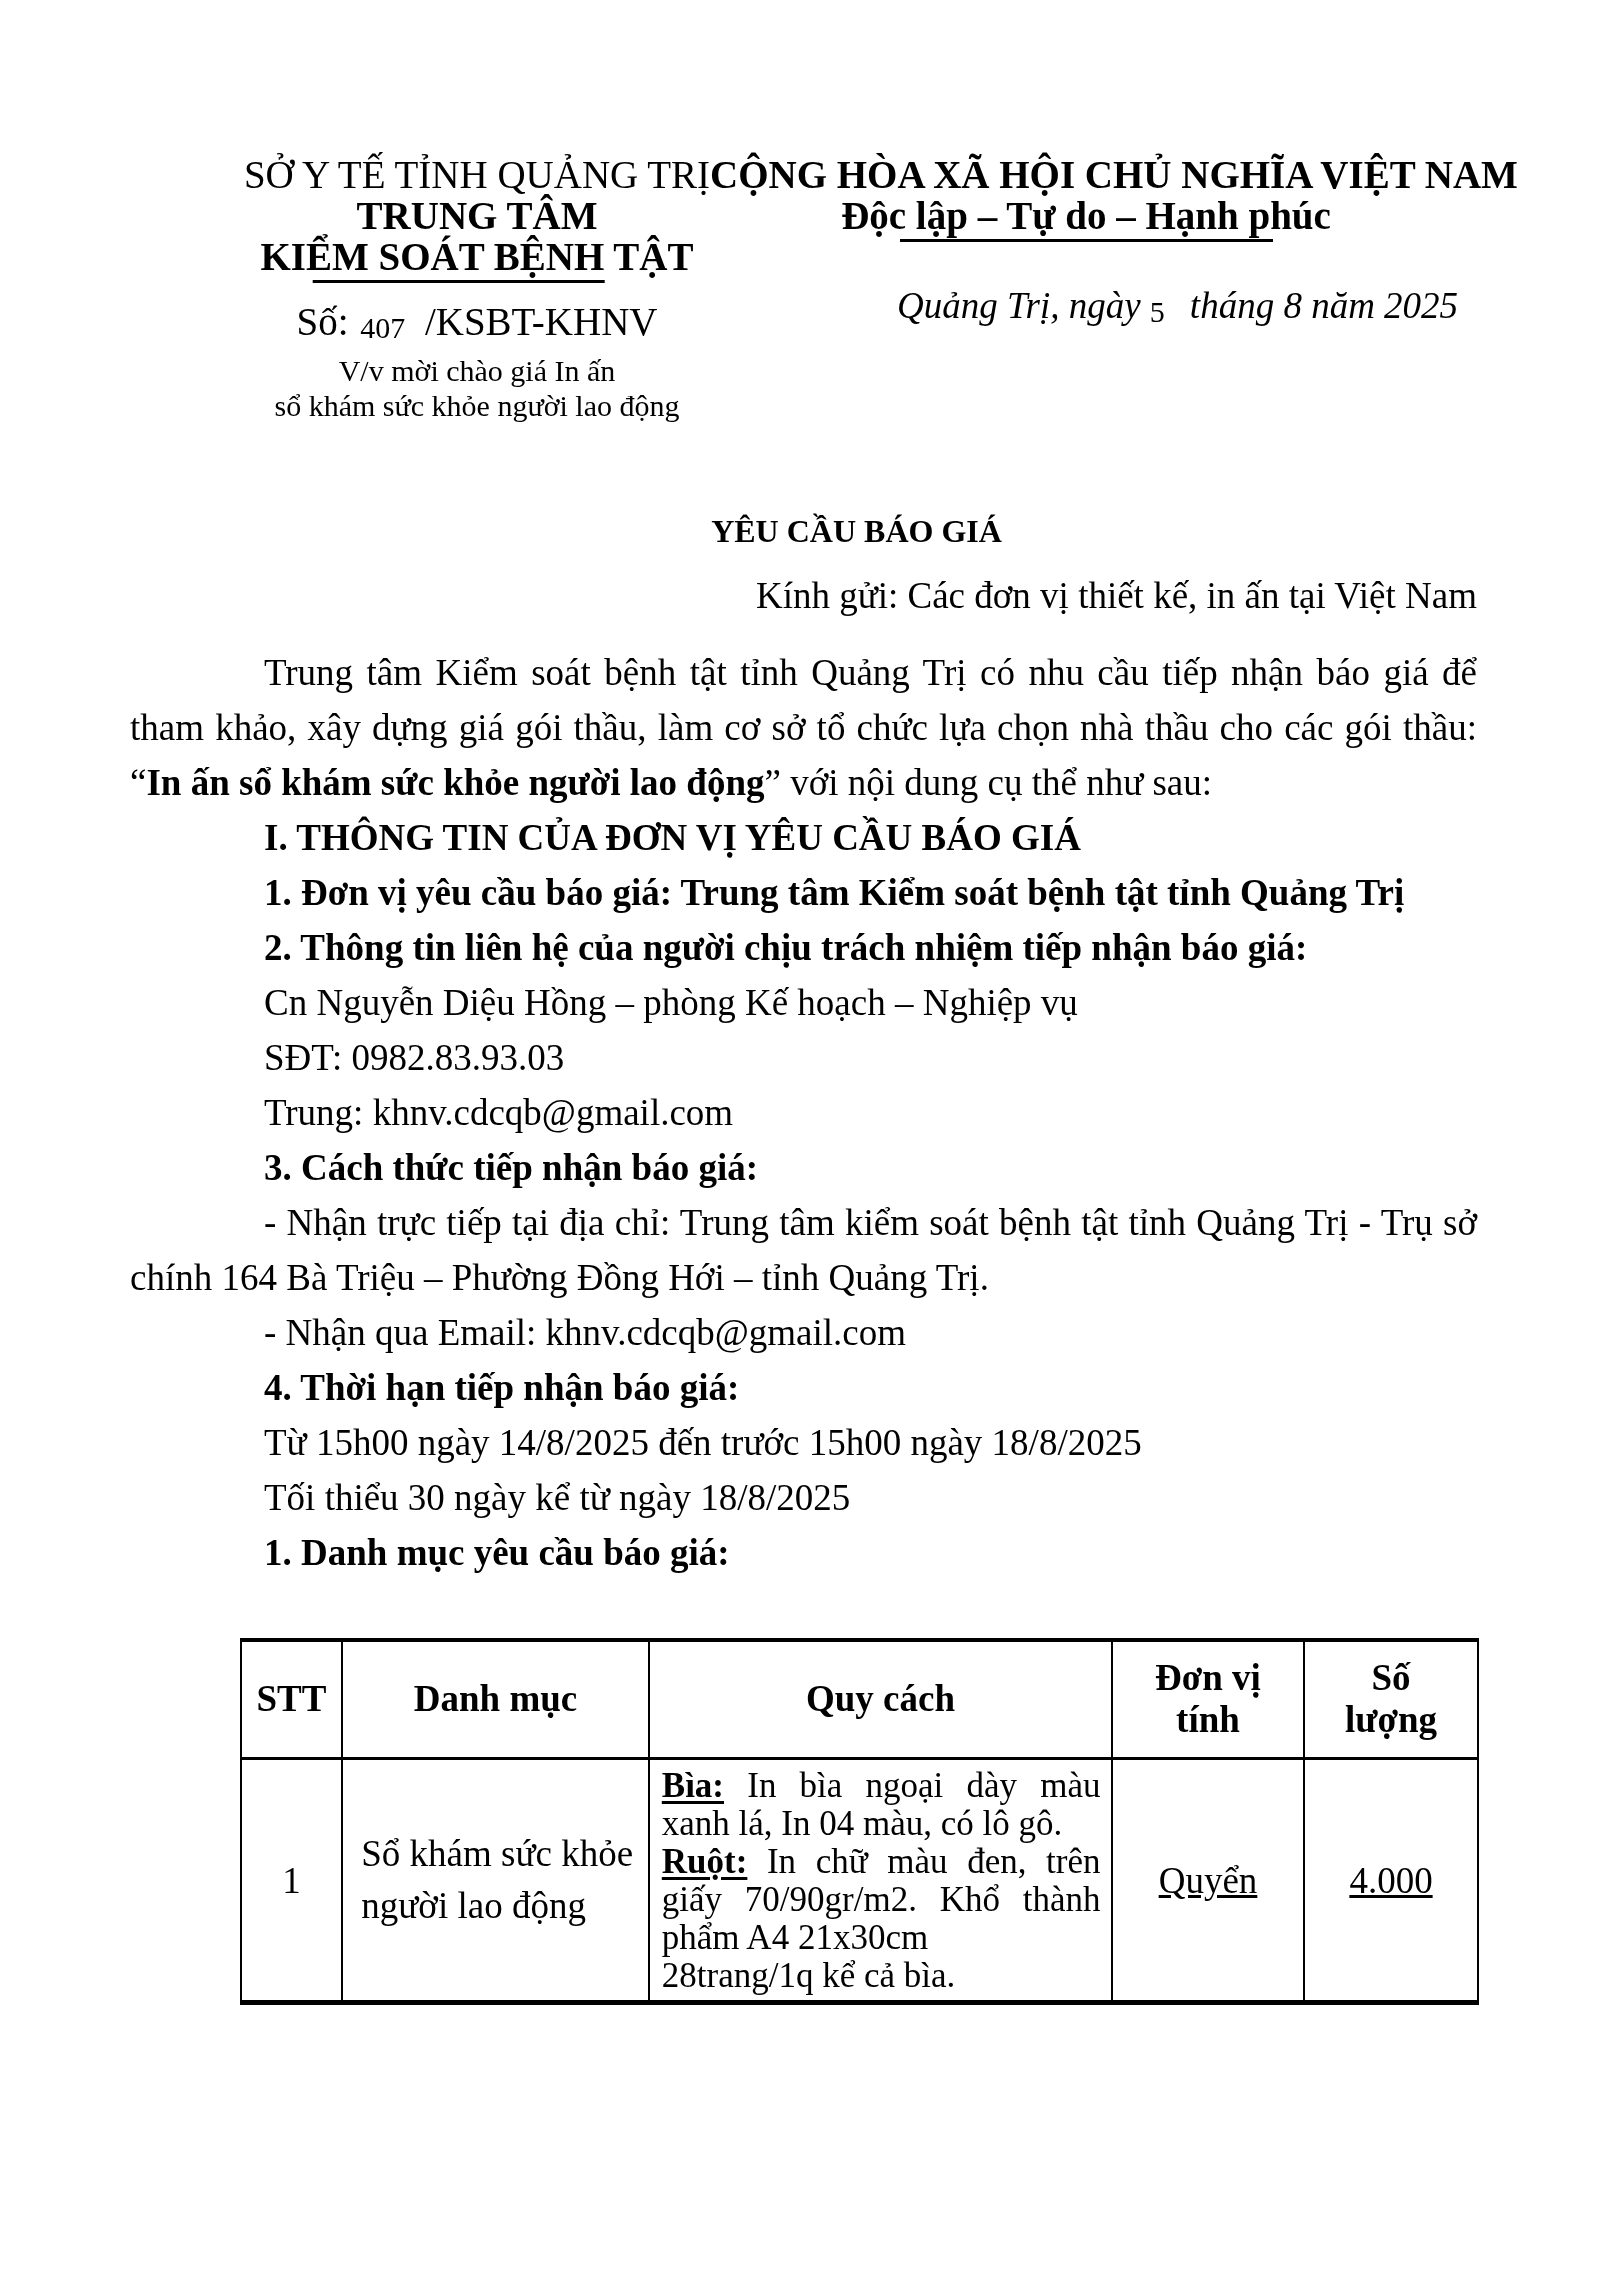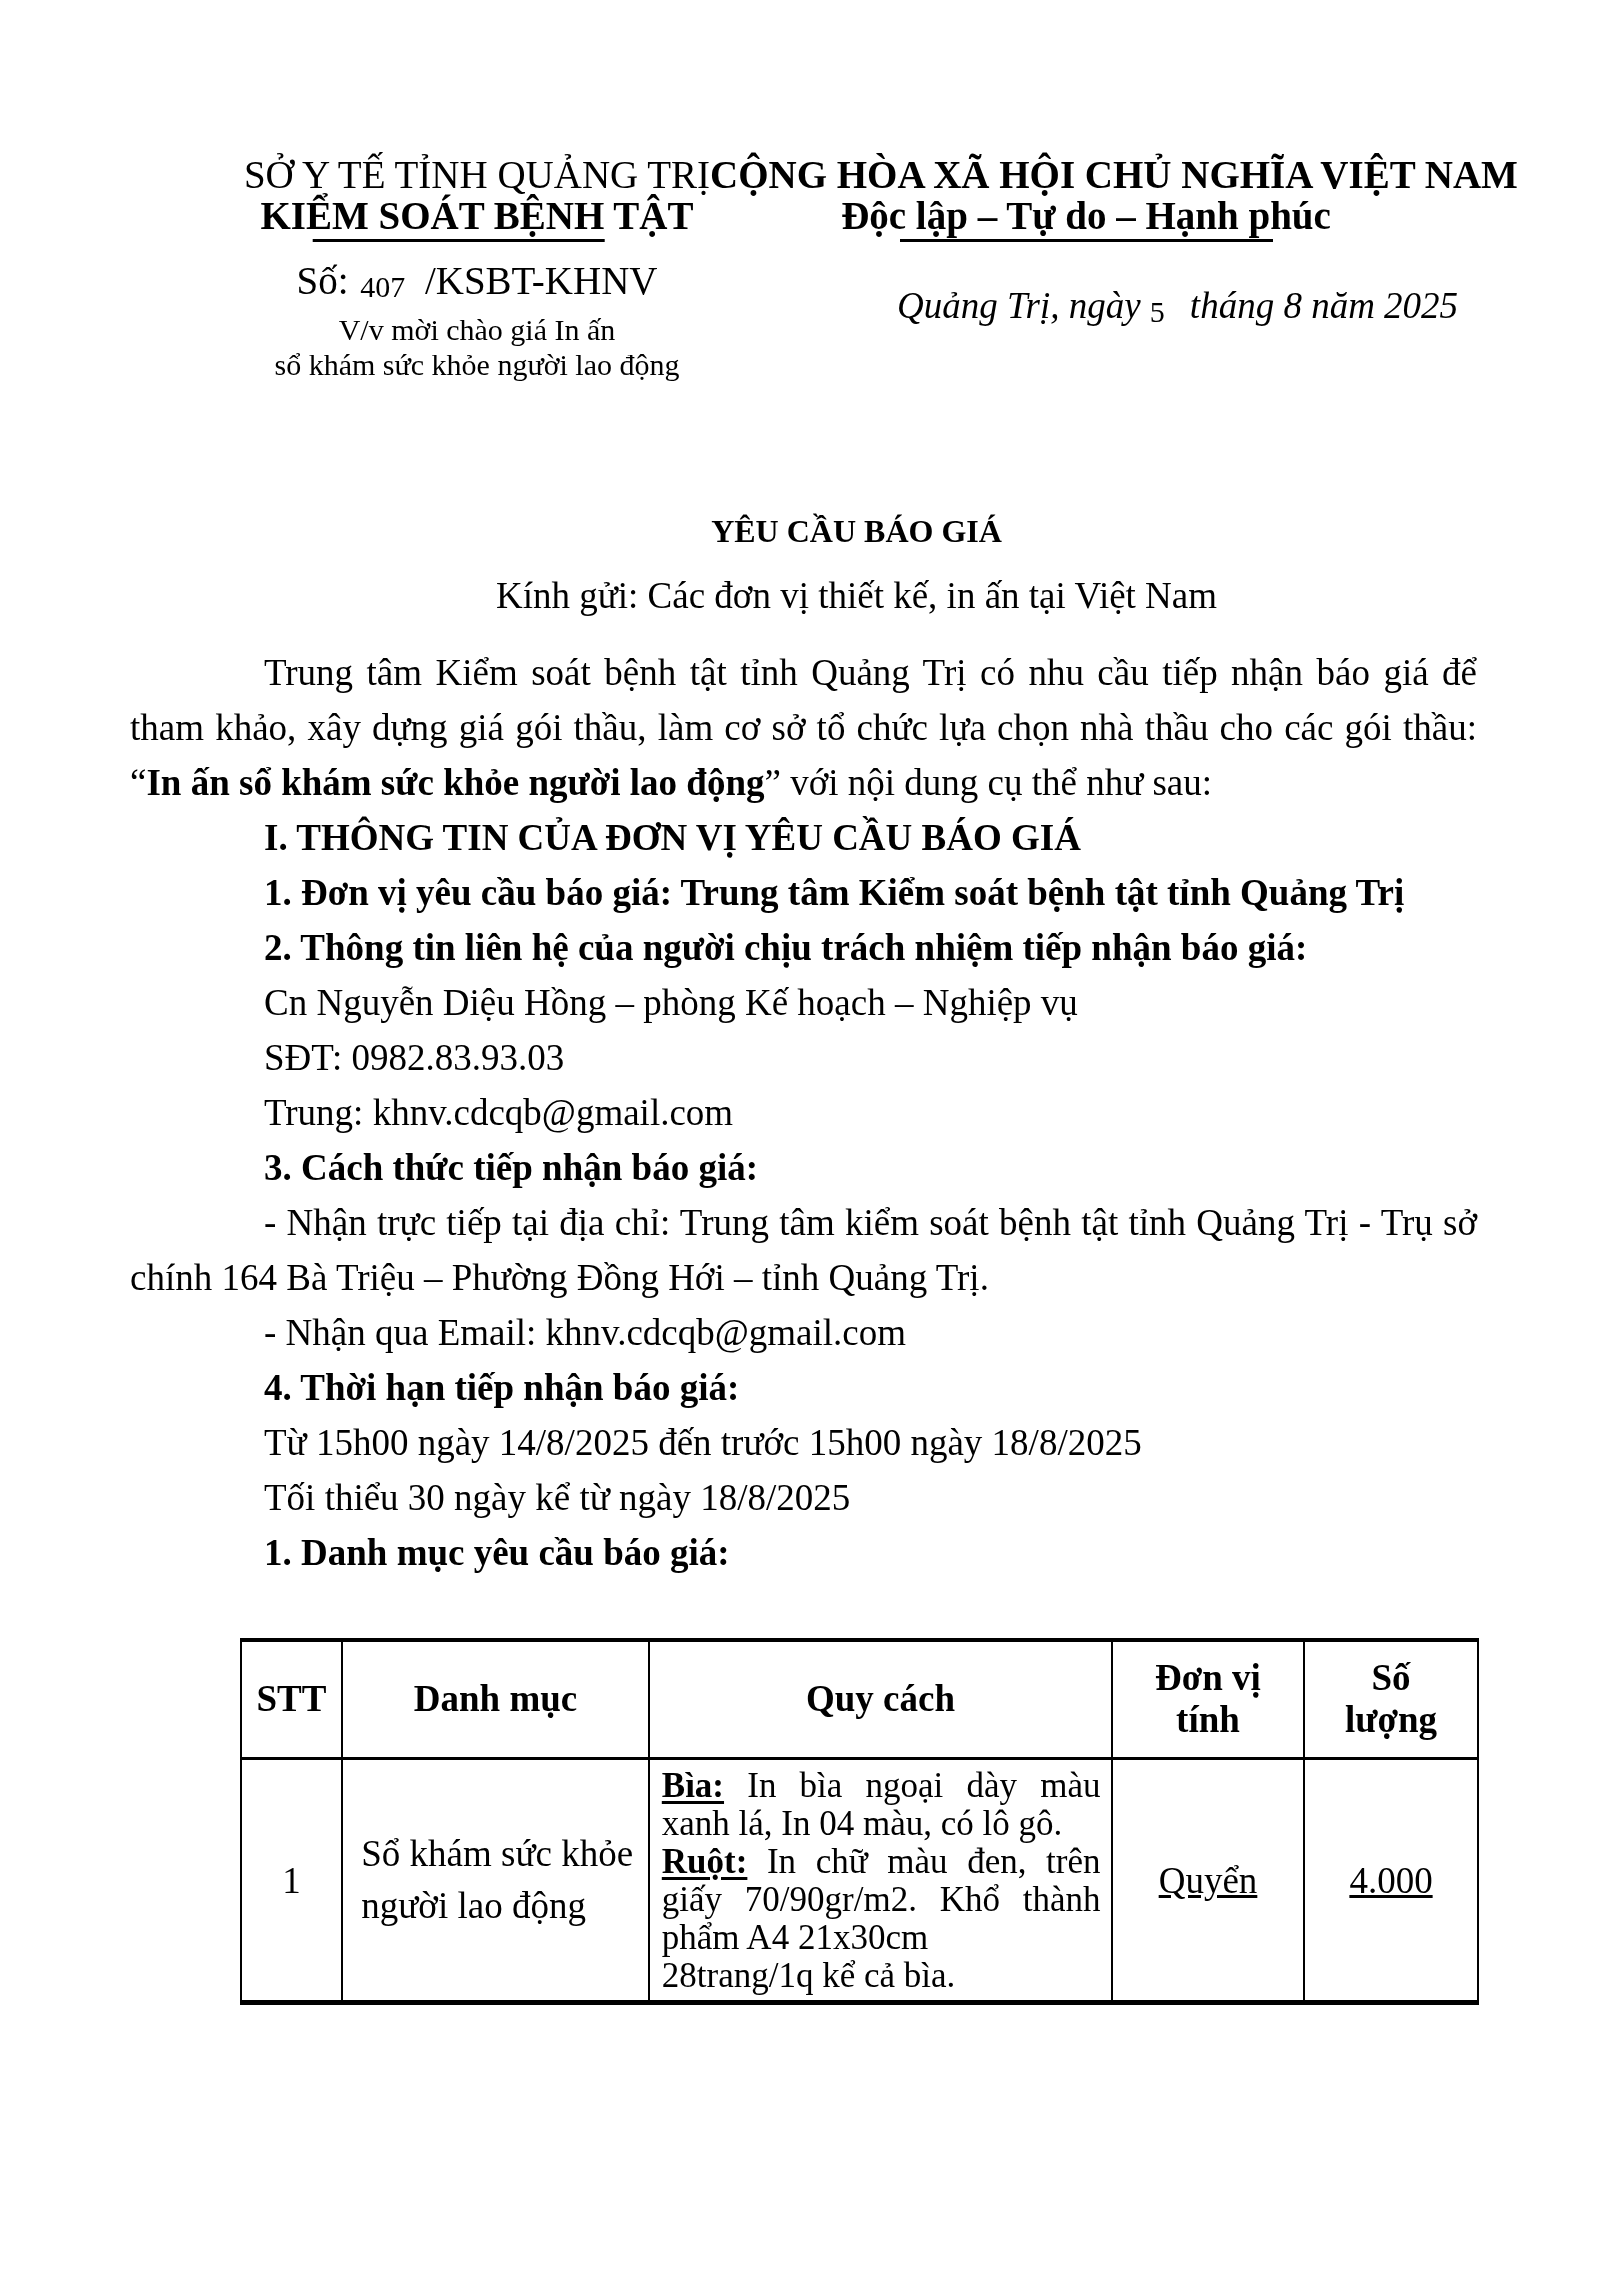--- a/index.html
+++ b/index.html
@@ -42,21 +42,21 @@
   .date-line .fill-in{margin:0 25px 0 9.2px;top:4.6px;}
   
   .main{padding:0 154px 0 122px;}
   .doc-title{
     margin:501px 0 0 106px;
     font-size:32px;line-height:60px;font-weight:bold;
     text-align:center;
   }
   .salutation{
     margin:6.5px 0 0 106px;
-    font-size:37px;line-height:55px;text-align:center;
+    font-size:37px;line-height:55px;text-align:right;
   }
   .para,.line{font-size:37px;line-height:55px;}
   .para.intro{margin-top:22px;}
   .just{text-align:justify;}
   .ind{text-indent:134px;}
   
   table.quote{
     border-collapse:collapse;table-layout:fixed;
     margin:58px 0 0 110px;width:1238px;
     border-top:4.6px solid #000;border-bottom:5.2px solid #000;
@@ -80,20 +80,21 @@
   .u{text-decoration:underline;text-decoration-thickness:3.3px;text-underline-offset:3.9px;}
   .qc-p{margin:0;}
 </style>
 </head>
 <body>
 
 <div class="page">
 
   <div class="header-left">
     <div class="h-line">SỞ Y TẾ TỈNH QUẢNG TRỊ</div>
+    <div class="h-line bold">TRUNG TÂM</div>
     <div class="h-line bold">KIỂM SOÁT BỆNH TẬT</div>
     <div class="h-underline"></div>
     <div class="doc-number">
       <span>Số:</span><span class="fill-in">407</span><span>/KSBT-KHNV</span>
     </div>
     <div class="subject first">V/v mời chào giá In ấn</div>
     <div class="subject">sổ khám sức khỏe người lao động</div>
   </div>
 
   <div class="header-right">

